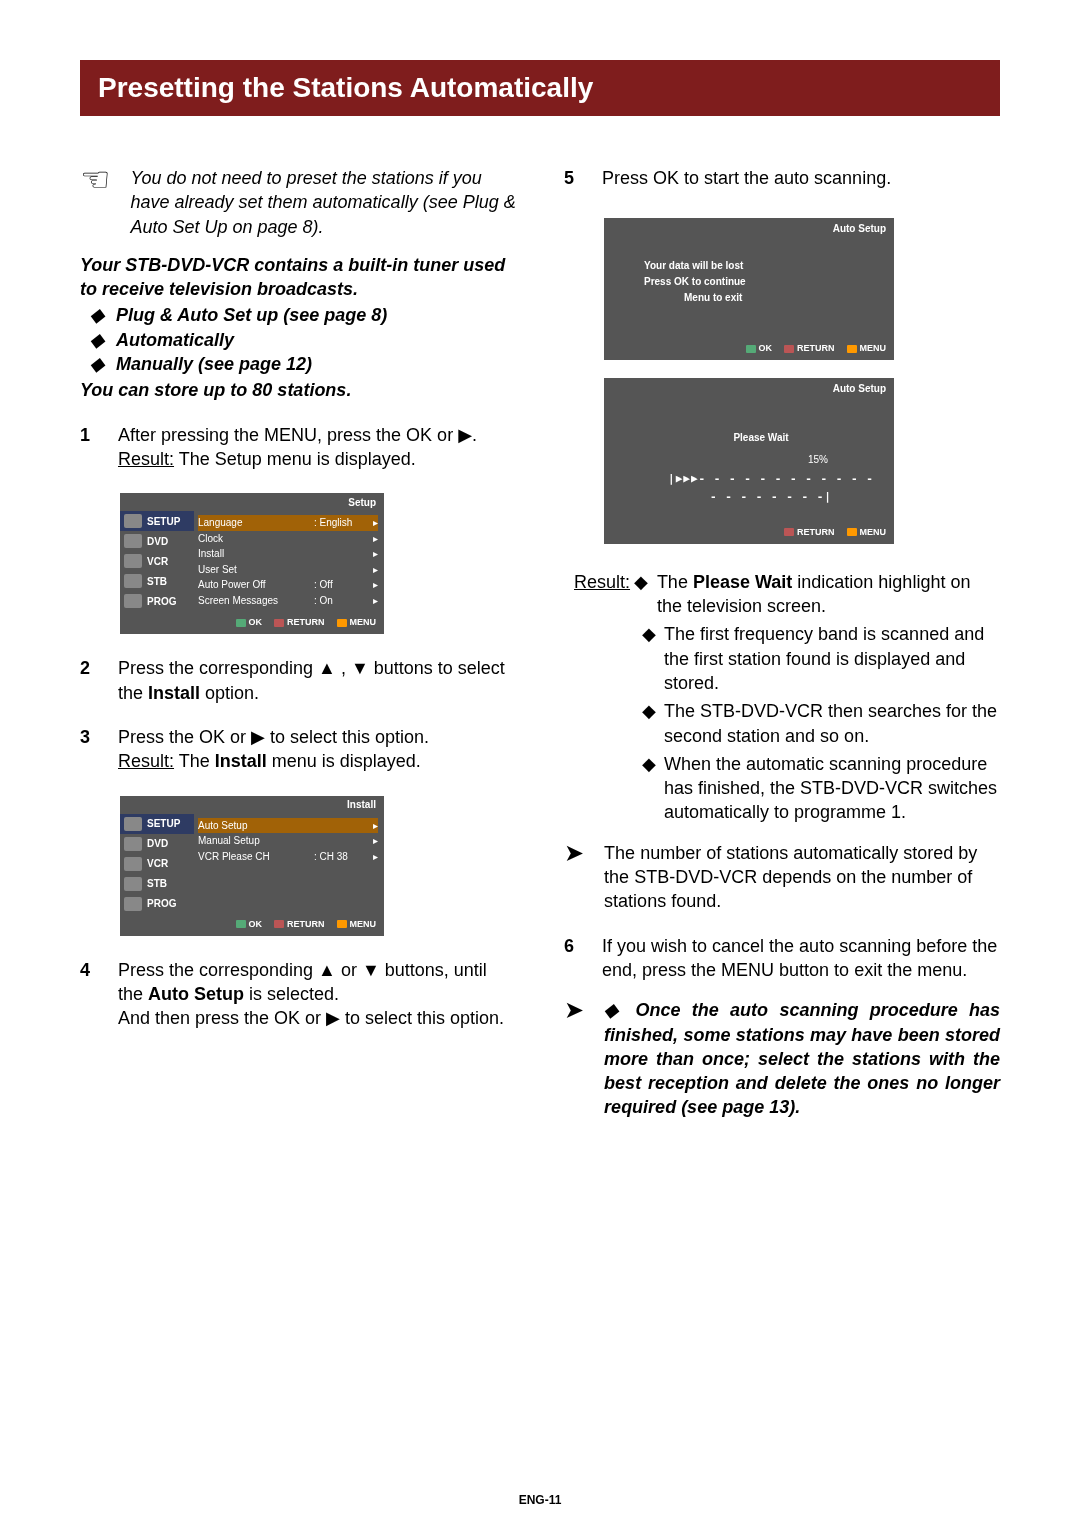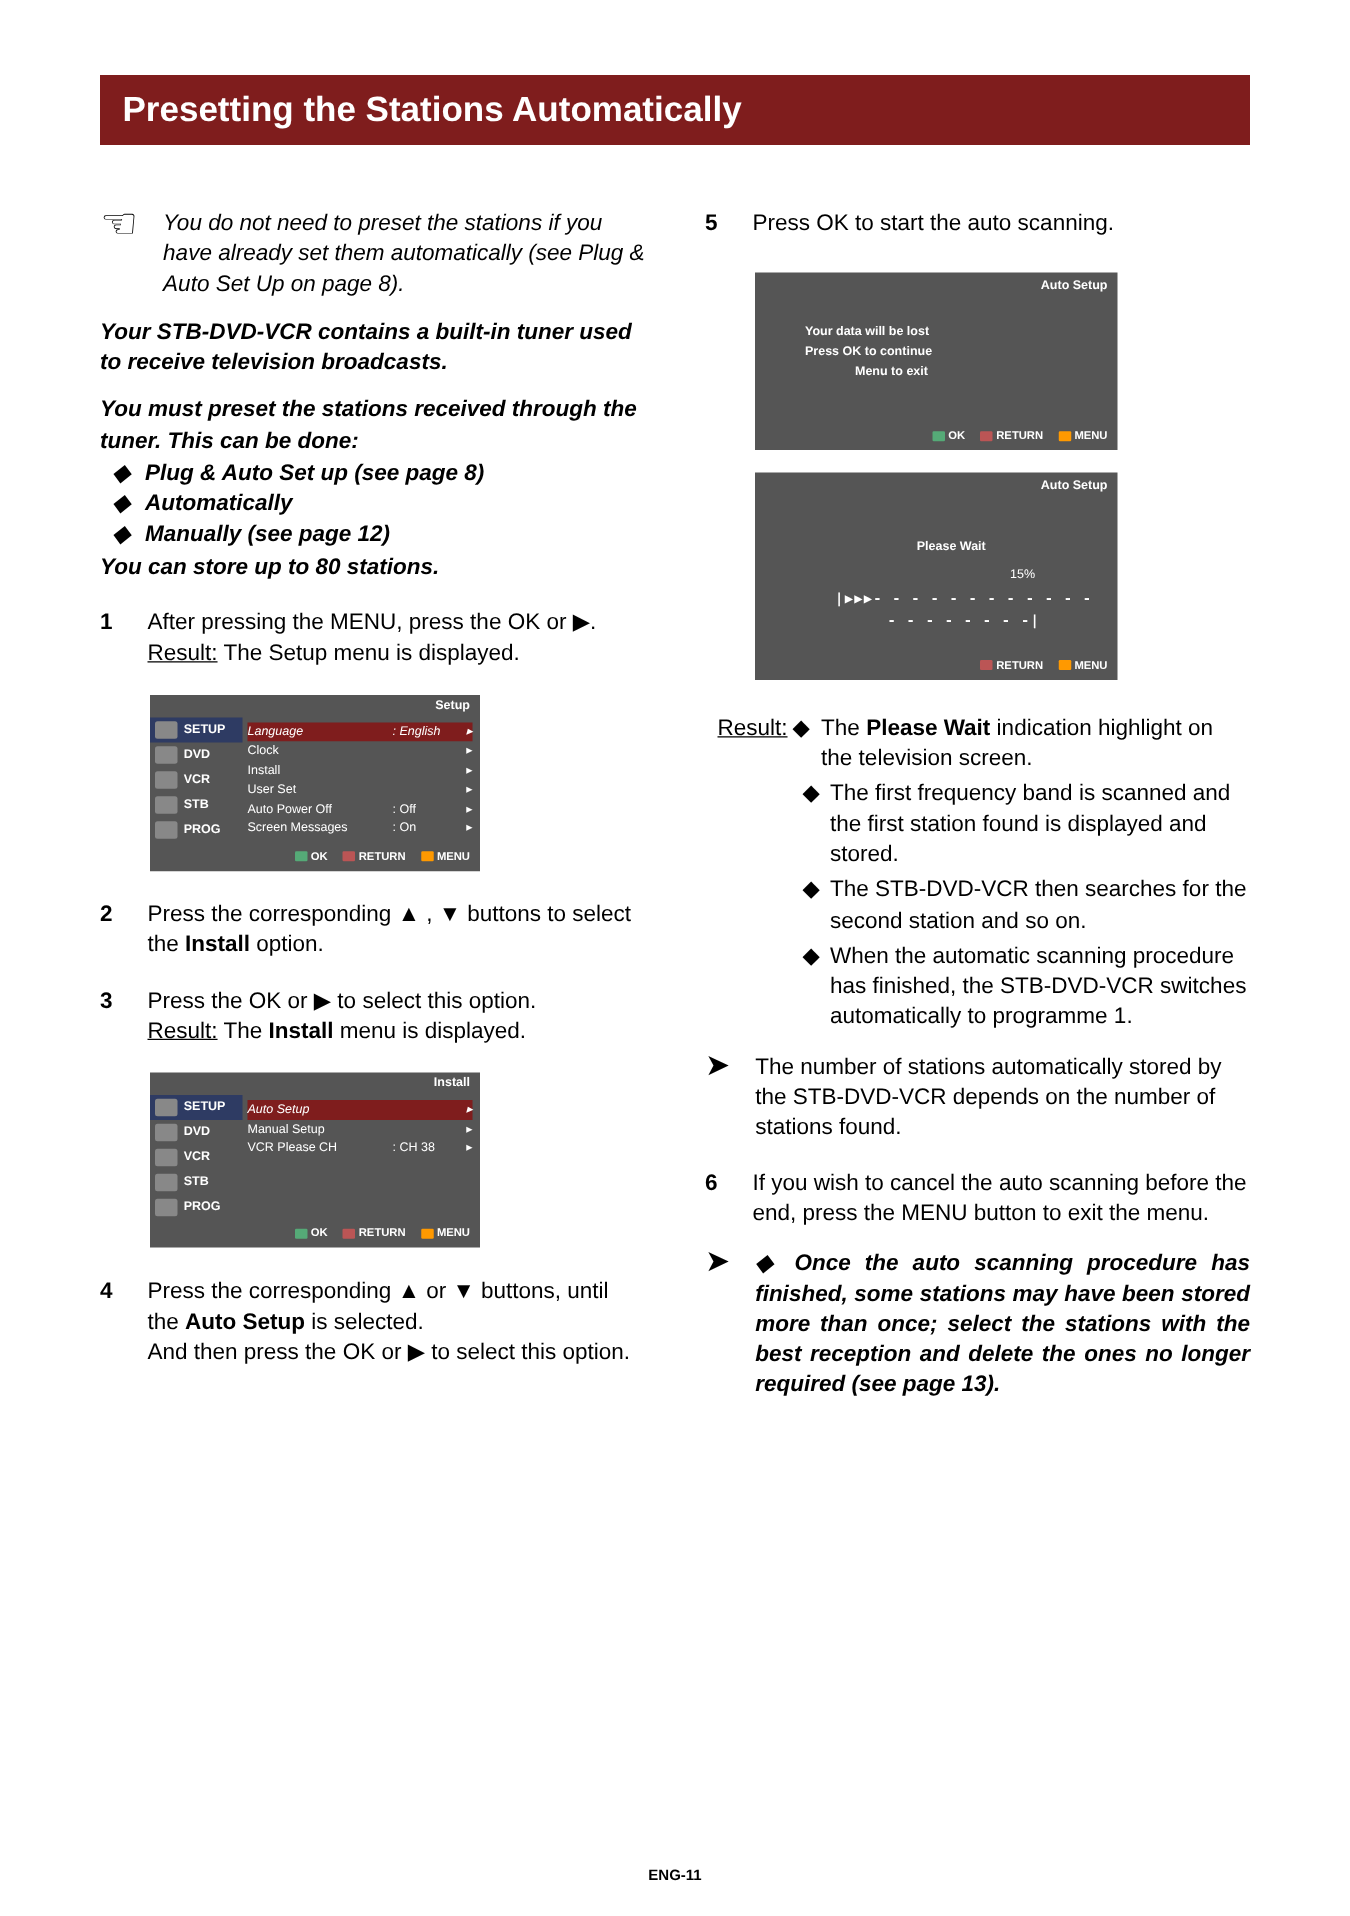--- a/index.html
+++ b/index.html
@@ -106,21 +106,21 @@
   }
   .osd-row {
     display: flex;
     justify-content: space-between;
     align-items: center;
     padding: 1px 0;
   }
   .osd-row .lab { flex: 1; }
   .osd-row .val { width: 50px; }
   .osd-row .arr { width: 14px; text-align: right; }
-  .osd-row.sel { background: #7f1d1d; font-style: italic; }
+  .osd-row.sel { background: #a16207; }
   .osd-bottom {
     display: flex;
     justify-content: flex-end;
     gap: 12px;
     padding: 4px 8px 6px 8px;
     font-size: 9px;
     font-weight: bold;
   }
   .osd-bottom span::before {
     content: "";
@@ -234,21 +234,20 @@
 <div class="title-bar">Presetting the Stations Automatically</div>
 
 <div class="columns">
 
   <div class="col">
     <div class="hand-note">
       <div class="hand-icon">☜</div>
       <div class="italic">You do not need to preset the stations if you have already set them automatically (see Plug &amp; Auto Set Up on page 8).</div>
     </div>
     <div class="bolditalic">Your STB-DVD-VCR contains a built-in tuner used to receive television broadcasts.</div>
-    <div class="bolditalic" style="margin-top:14px;">You must preset the stations received through the tuner. This can be done:</div>
     <ul class="diamond bolditalic">
       <li>Plug &amp; Auto Set up (see page 8)</li>
       <li>Automatically</li>
       <li>Manually (see page 12)</li>
     </ul>
     <div class="bolditalic">You can store up to 80 stations.</div>
 
     <div class="step">
       <div class="step-num">1</div>
       <div>

